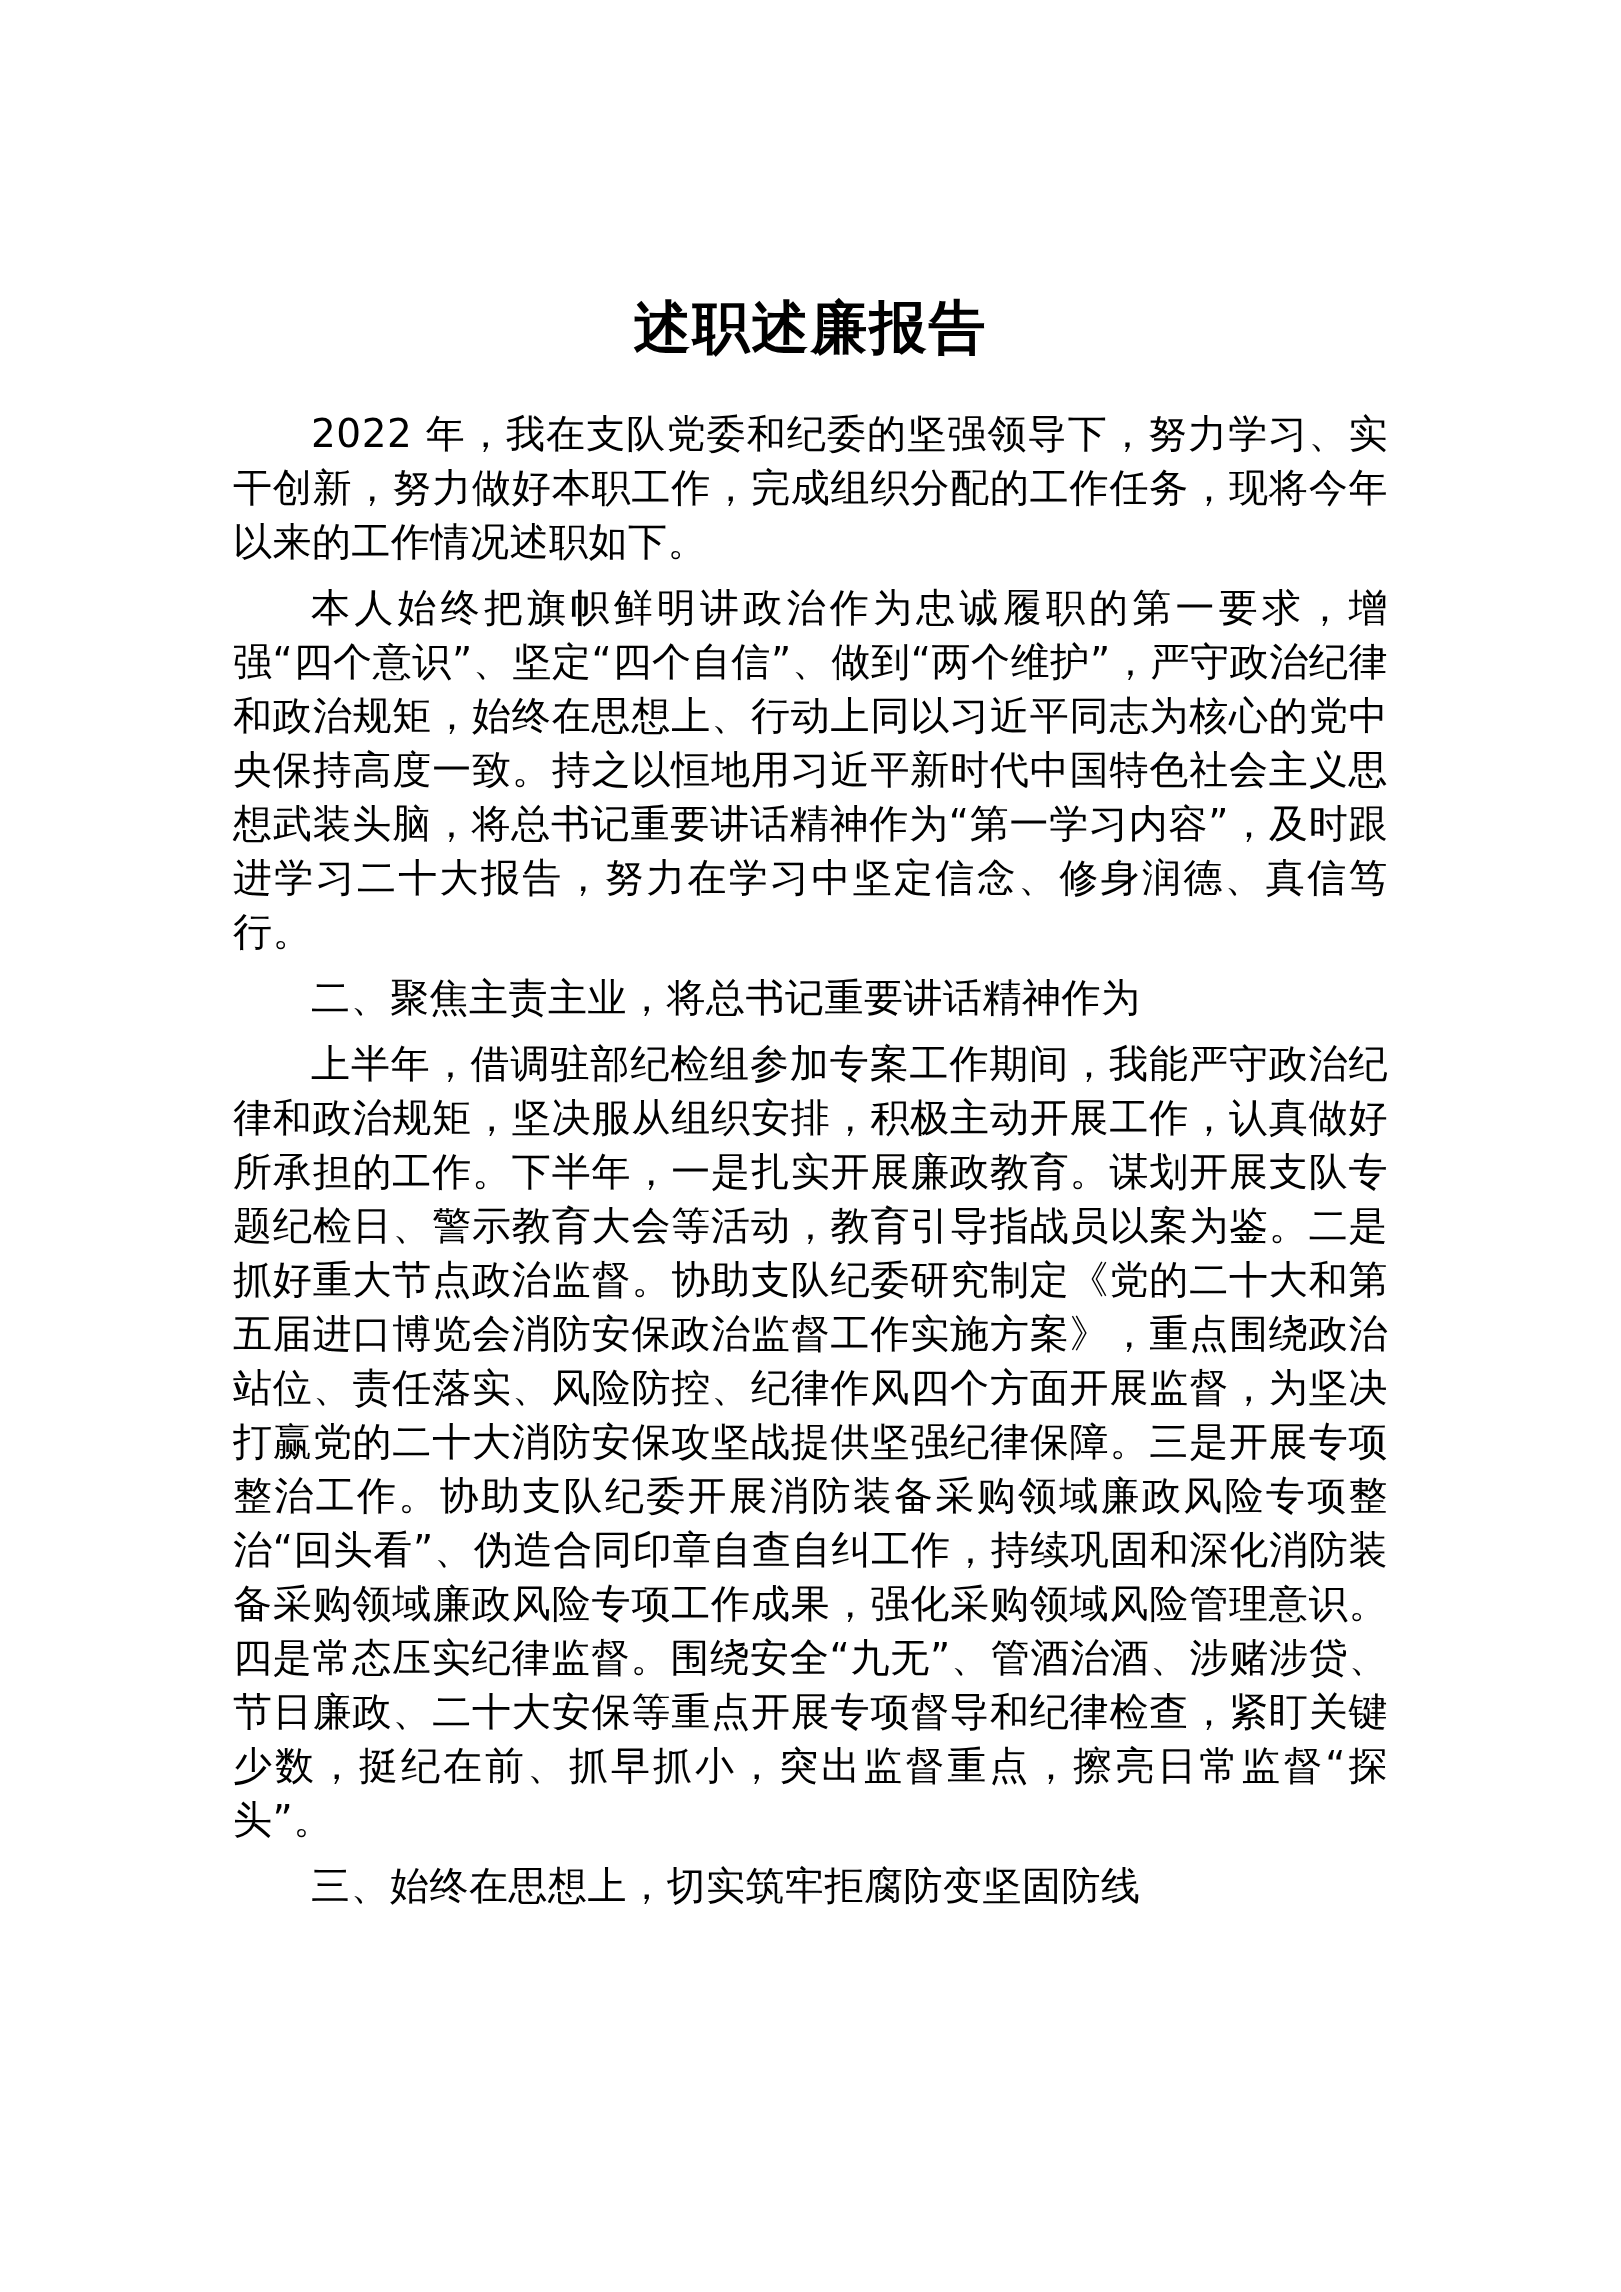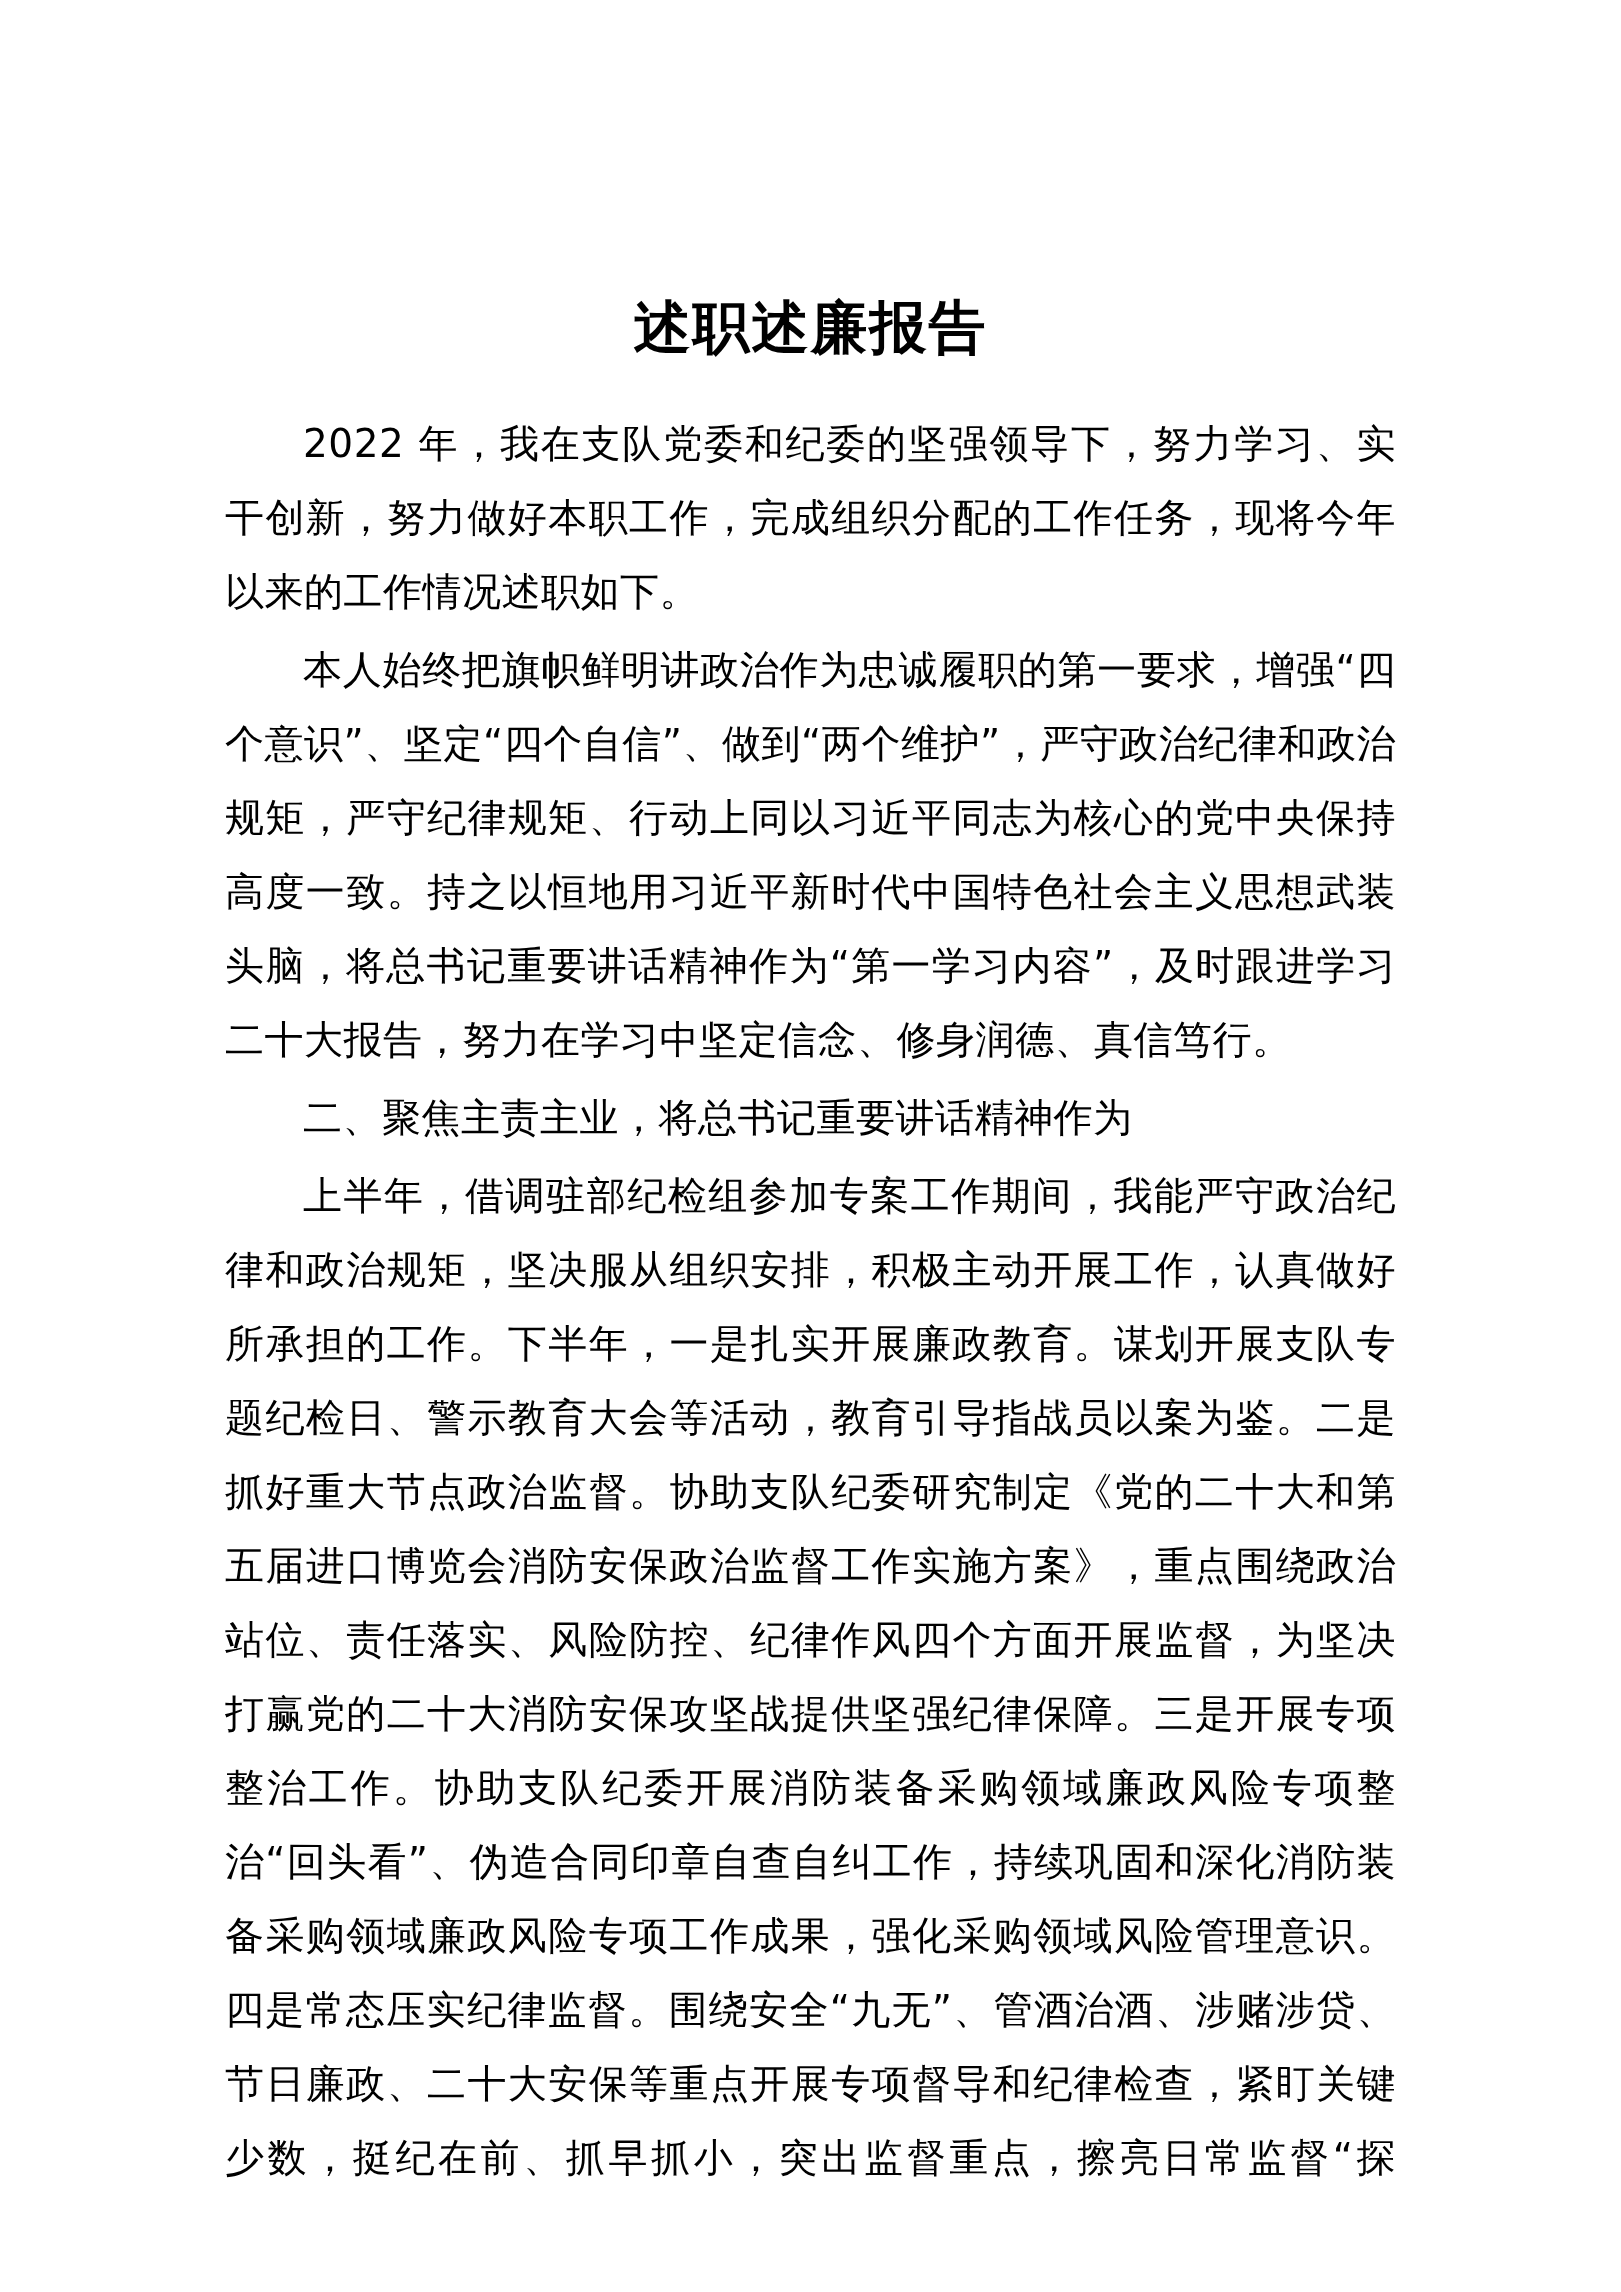--- a/index.html
+++ b/index.html
@@ -21,42 +21,42 @@
   }
   .doc-title {
     margin: 0 0 41px 0;
     text-align: center;
     font-size: 57px;
     font-weight: 700;
     line-height: 1.35;
     letter-spacing: 2px;
   }
   .para {
-    margin: 4px;
+    margin: 12px;
     font-size: 39px;
-    line-height: 74px;
+    line-height: 54px;
     text-indent: 2em;
     text-align: justify;
     letter-spacing: 0.5px;
   }
   .para.heading {
     text-align: left;
     font-weight: 400;
   }
 </style>
 </head>
 <body>
 
 <div class="page">
   <h1 class="doc-title">述职述廉报告</h1>
 
   <p class="para body">2022 年，我在支队党委和纪委的坚强领导下，努力学习、实干创新，努力做好本职工作，完成组织分配的工作任务，现将今年以来的工作情况述职如下。</p>
 
 
-  <p class="para body">本人始终把旗帜鲜明讲政治作为忠诚履职的第一要求，增强“四个意识”、坚定“四个自信”、做到“两个维护”，严守政治纪律和政治规矩，严守纪律规矩、行动上同以习近平同志为核心的党中央保持高度一致。持之以恒地用习近平新时代中国特色社会主义思想武装头脑，将总书记重要讲话精神作为“第一学习内容”，及时跟进学习二十大报告，努力在学习中坚定信念、修身润德、真信笃行。</p>
+  <p class="para body">本人始终把旗帜鲜明讲政治作为忠诚履职的第一要求，增强“四个意识”、坚定“四个自信”、做到“两个维护”，严守政治纪律和政治规矩，始终在思想上、行动上同以习近平同志为核心的党中央保持高度一致。持之以恒地用习近平新时代中国特色社会主义思想武装头脑，将总书记重要讲话精神作为“第一学习内容”，及时跟进学习二十大报告，努力在学习中坚定信念、修身润德、真信笃行。</p>
 
   <p class="para heading">二、聚焦主责主业，将总书记重要讲话精神作为</p>
 
   <p class="para body">上半年，借调驻部纪检组参加专案工作期间，我能严守政治纪律和政治规矩，坚决服从组织安排，积极主动开展工作，认真做好所承担的工作。下半年，一是扎实开展廉政教育。谋划开展支队专题纪检日、警示教育大会等活动，教育引导指战员以案为鉴。二是抓好重大节点政治监督。协助支队纪委研究制定《党的二十大和第五届进口博览会消防安保政治监督工作实施方案》，重点围绕政治站位、责任落实、风险防控、纪律作风四个方面开展监督，为坚决打赢党的二十大消防安保攻坚战提供坚强纪律保障。三是开展专项整治工作。协助支队纪委开展消防装备采购领域廉政风险专项整治“回头看”、伪造合同印章自查自纠工作，持续巩固和深化消防装备采购领域廉政风险专项工作成果，强化采购领域风险管理意识。四是常态压实纪律监督。围绕安全“九无”、管酒治酒、涉赌涉贷、节日廉政、二十大安保等重点开展专项督导和纪律检查，紧盯关键少数，挺纪在前、抓早抓小，突出监督重点，擦亮日常监督“探头”。</p>
 
   <p class="para heading">三、始终在思想上，切实筑牢拒腐防变坚固防线</p>
 </div>
 
 
 </body></html>

